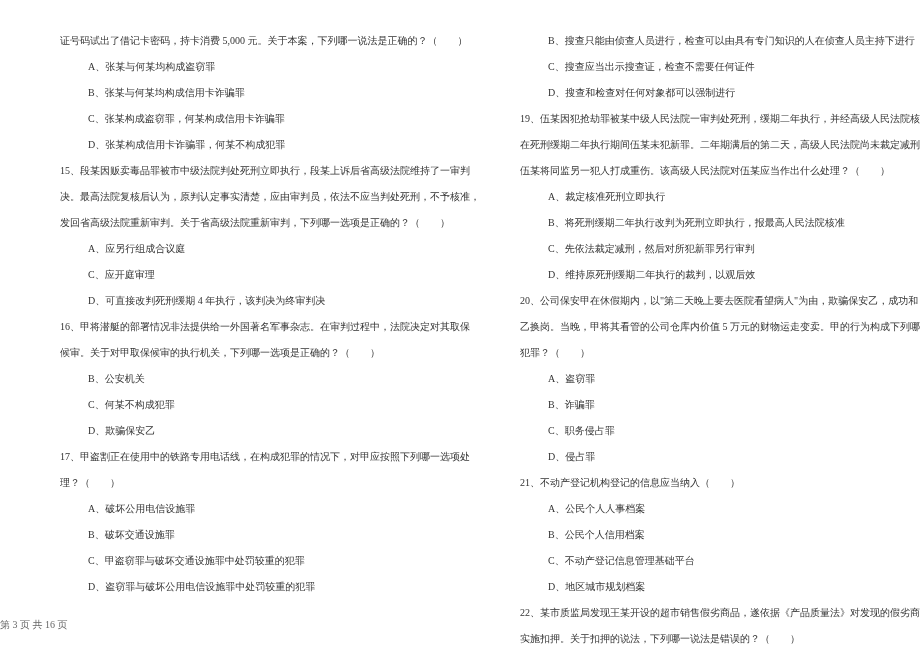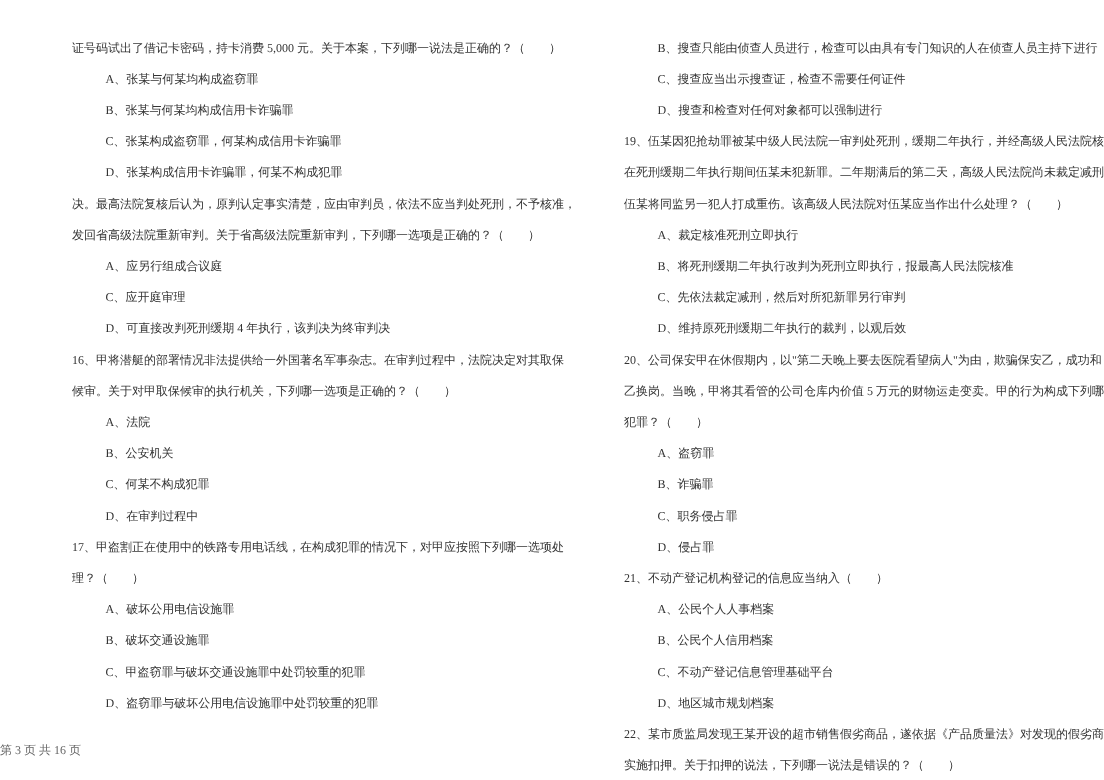--- a/index.html
+++ b/index.html
@@ -42,31 +42,31 @@
 </head>
 <body>
 
 <div class="page">
   <div class="column">
     <div class="line">证号码试出了借记卡密码，持卡消费 5,000 元。关于本案，下列哪一说法是正确的？（　　）</div>
     <div class="line indent">A、张某与何某均构成盗窃罪</div>
     <div class="line indent">B、张某与何某均构成信用卡诈骗罪</div>
     <div class="line indent">C、张某构成盗窃罪，何某构成信用卡诈骗罪</div>
     <div class="line indent">D、张某构成信用卡诈骗罪，何某不构成犯罪</div>
+    <div class="line">15、段某因贩卖毒品罪被市中级法院判处死刑立即执行，段某上诉后省高级法院维持了一审判</div>
     <div class="line">决。最高法院复核后认为，原判认定事实清楚，应由审判员，依法不应当判处死刑，不予核准，</div>
     <div class="line">发回省高级法院重新审判。关于省高级法院重新审判，下列哪一选项是正确的？（　　）</div>
     <div class="line indent">A、应另行组成合议庭</div>
     <div class="line indent">C、应开庭审理</div>
     <div class="line indent">D、可直接改判死刑缓期 4 年执行，该判决为终审判决</div>
     <div class="line">16、甲将潜艇的部署情况非法提供给一外国著名军事杂志。在审判过程中，法院决定对其取保</div>
     <div class="line">候审。关于对甲取保候审的执行机关，下列哪一选项是正确的？（　　）</div>
-    <div class="line indent">A、法院</div>
     <div class="line indent">B、公安机关</div>
     <div class="line indent">C、何某不构成犯罪</div>
-    <div class="line indent">D、在审判过程中</div>
+    <div class="line indent">D、欺骗保安乙</div>
     <div class="line">17、甲盗割正在使用中的铁路专用电话线，在构成犯罪的情况下，对甲应按照下列哪一选项处</div>
     <div class="line">理？（　　）</div>
     <div class="line indent">A、破坏公用电信设施罪</div>
     <div class="line indent">B、破坏交通设施罪</div>
     <div class="line indent">C、甲盗窃罪与破坏交通设施罪中处罚较重的犯罪</div>
     <div class="line indent">D、盗窃罪与破坏公用电信设施罪中处罚较重的犯罪</div>
 
   </div>
 
   <div class="column">

